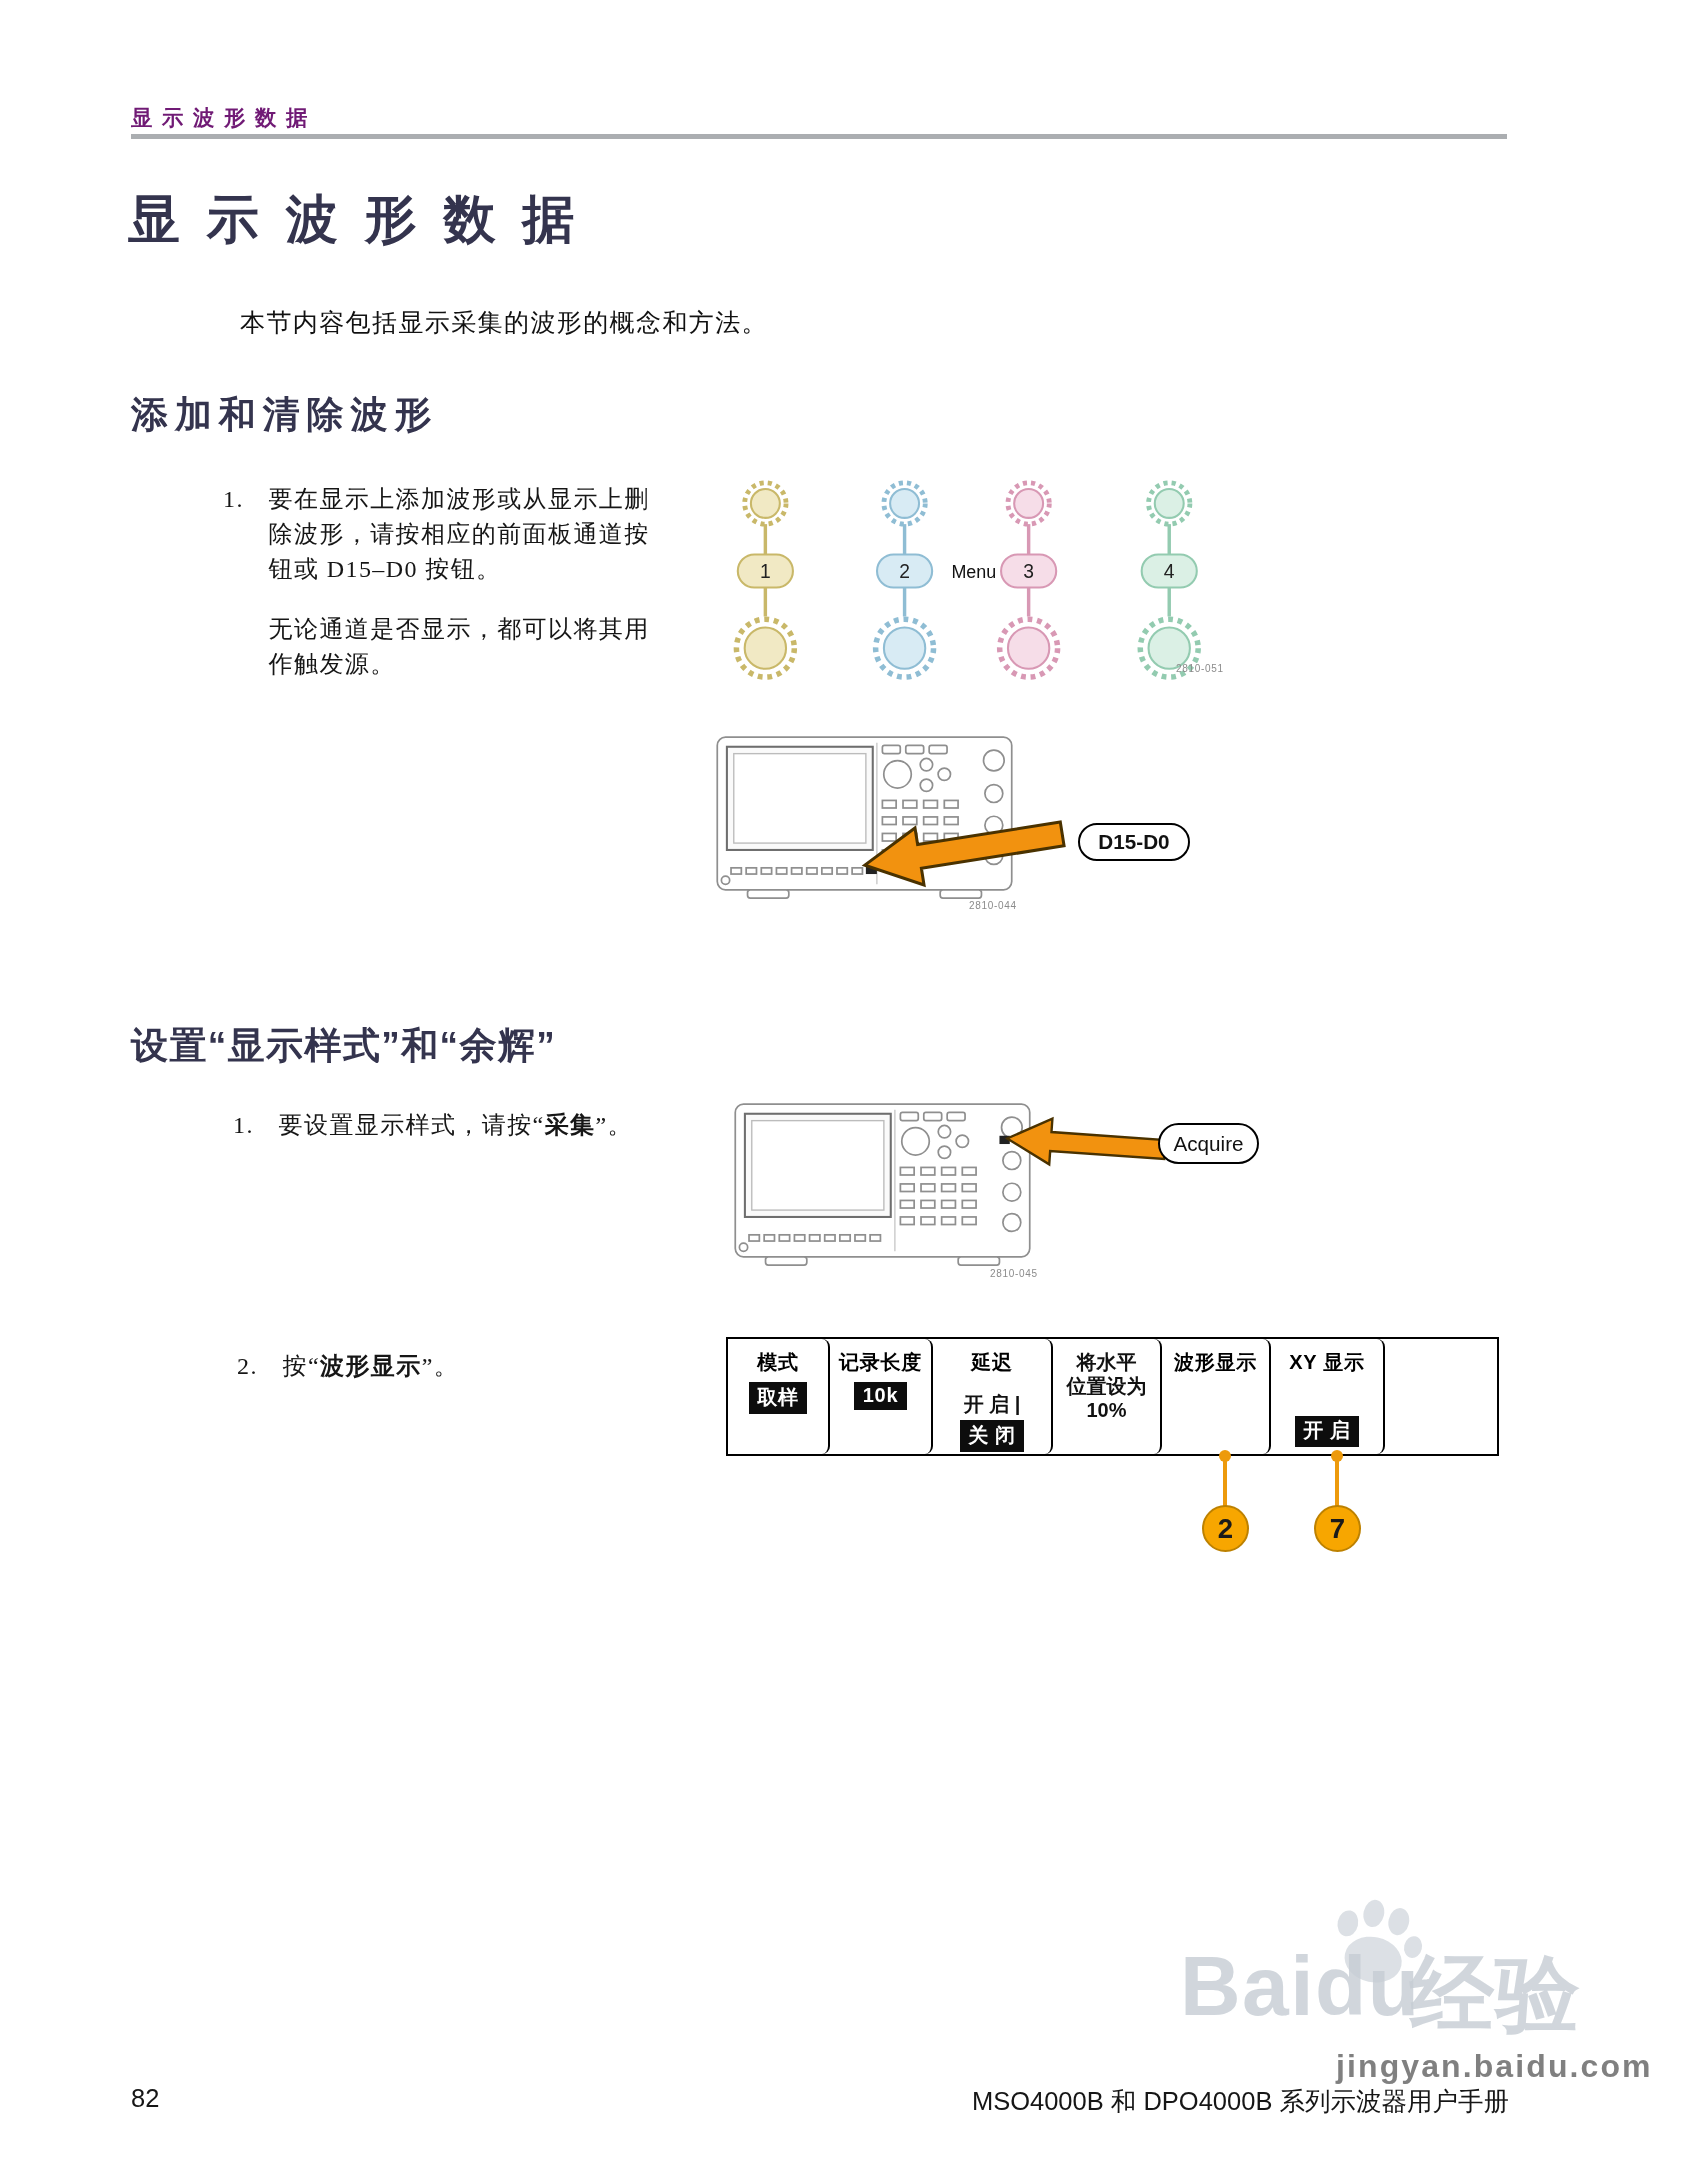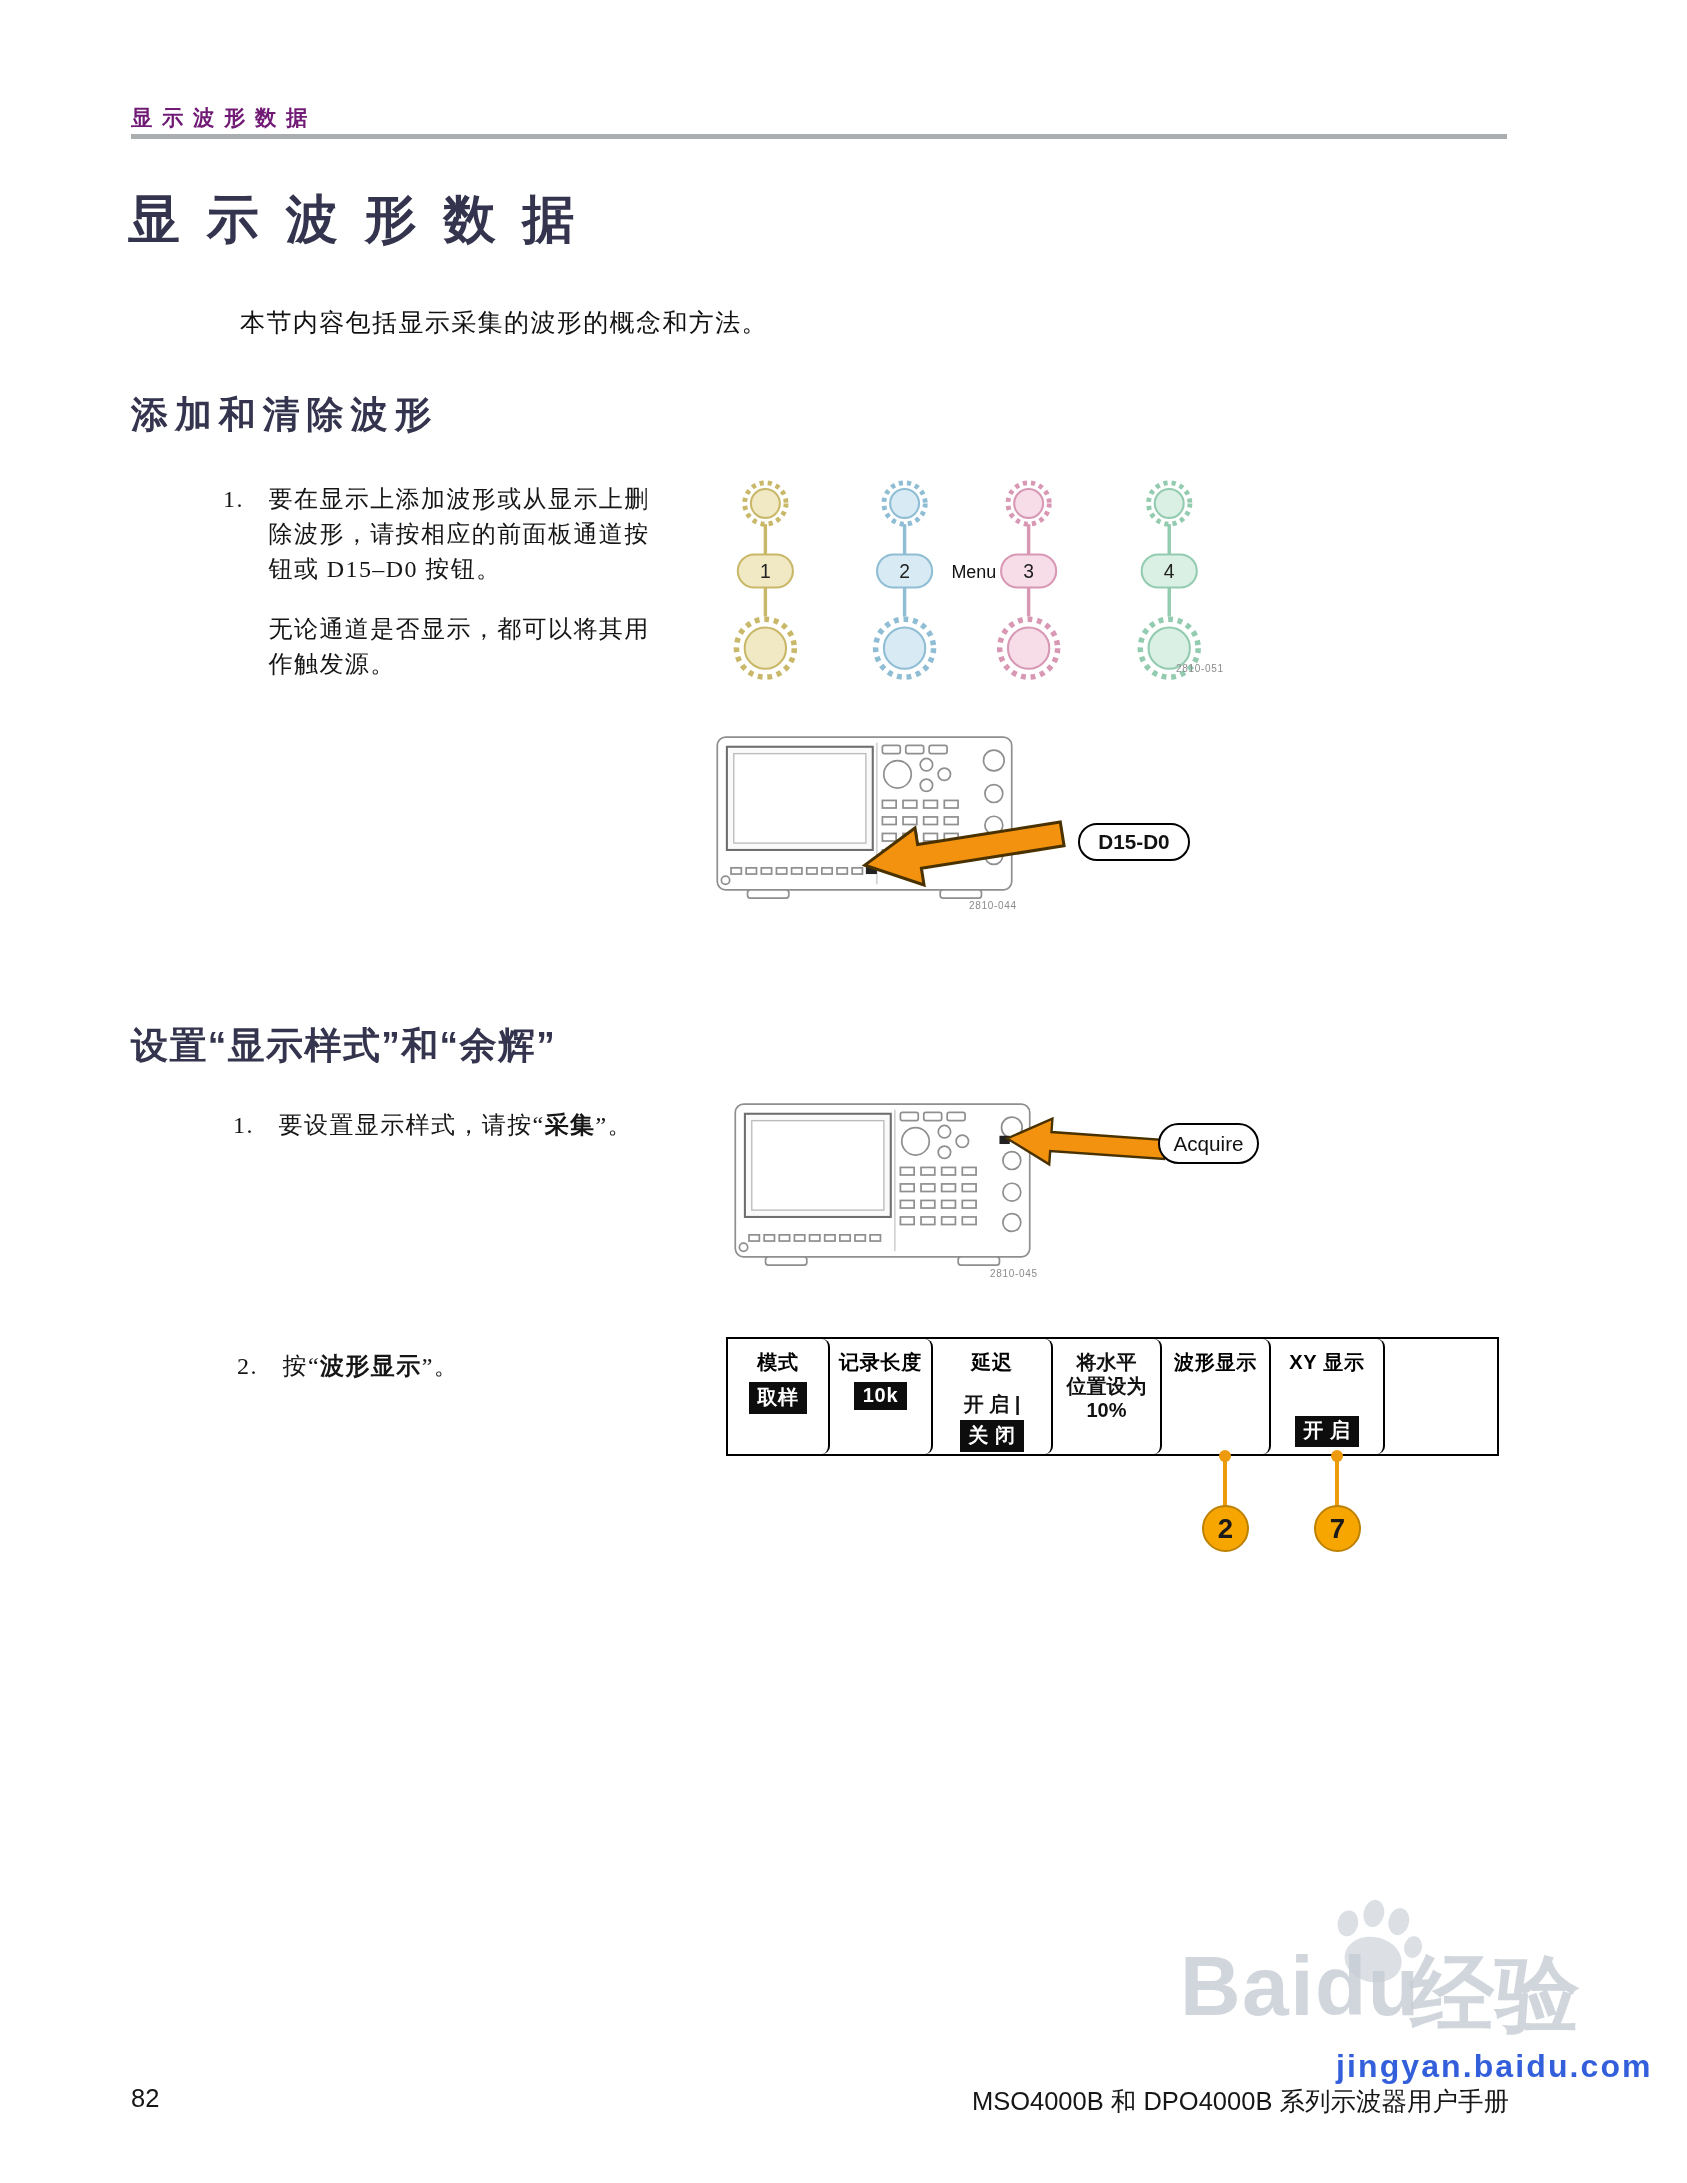--- a/index.html
+++ b/index.html
@@ -49,21 +49,21 @@
   .callout-dot { width:12.4px; height:12.4px; border-radius:50%; background:#ED9A0C; }
   .callout-stem { width:4.1px; background:#ED9A0C; }
   .callout-circle { width:47px; height:47px; border-radius:50%; background:#F7A600; border:2.1px solid #BD8100;
                     display:flex; align-items:center; justify-content:center;
                     font-family:"Liberation Sans","DejaVu Sans",sans-serif; font-size:27.6px; font-weight:bold; color:#1a1a1a; }
 
   .footer-text { font-family:"Liberation Sans","DejaVu Sans",sans-serif; font-size:25.5px; color:#161616; }
 
   .wm { color:#c6cdd4; font-family:"Liberation Sans","DejaVu Sans",sans-serif; font-weight:bold; z-index:6; }
   .wm-brand { font-size:84px; opacity:.8; letter-spacing:1.4px; }
-  .wm-url { font-size:32px; opacity:.9; letter-spacing:2.1px; font-weight:bold; color:#1d4ed8; }
+  .wm-url { font-size:32px; opacity:.9; letter-spacing:2.1px; font-weight:bold; color:#737373; }
 
   .ch-num { font-family:"Liberation Sans","DejaVu Sans",sans-serif; font-size:28px; fill:#222; }
   .menu-small { font-family:"Liberation Sans","DejaVu Sans",sans-serif; font-size:26px; fill:#111; }
 </style>
 </head>
 <body>
 
 <div class="page">
 
   <div class="abs running-header">显示波形数据</div>

